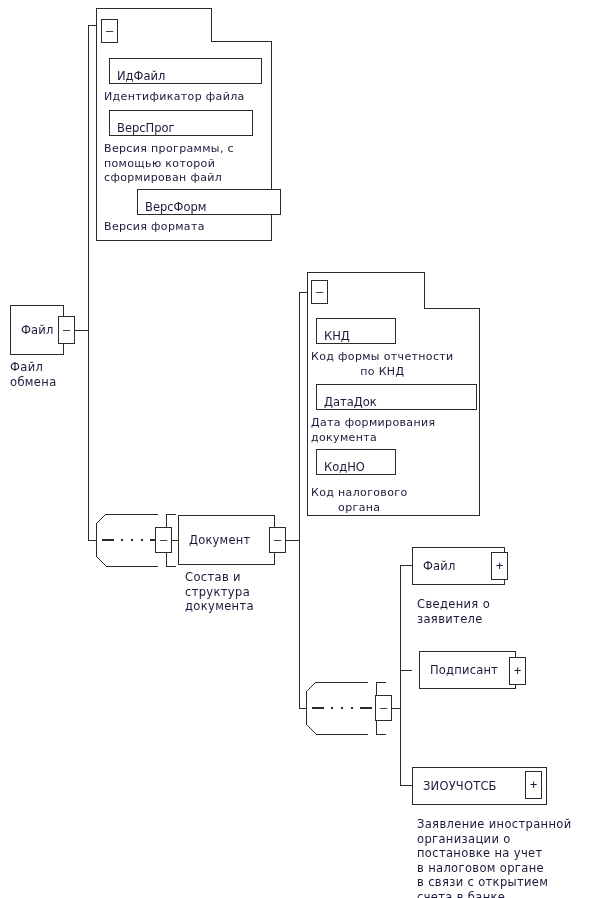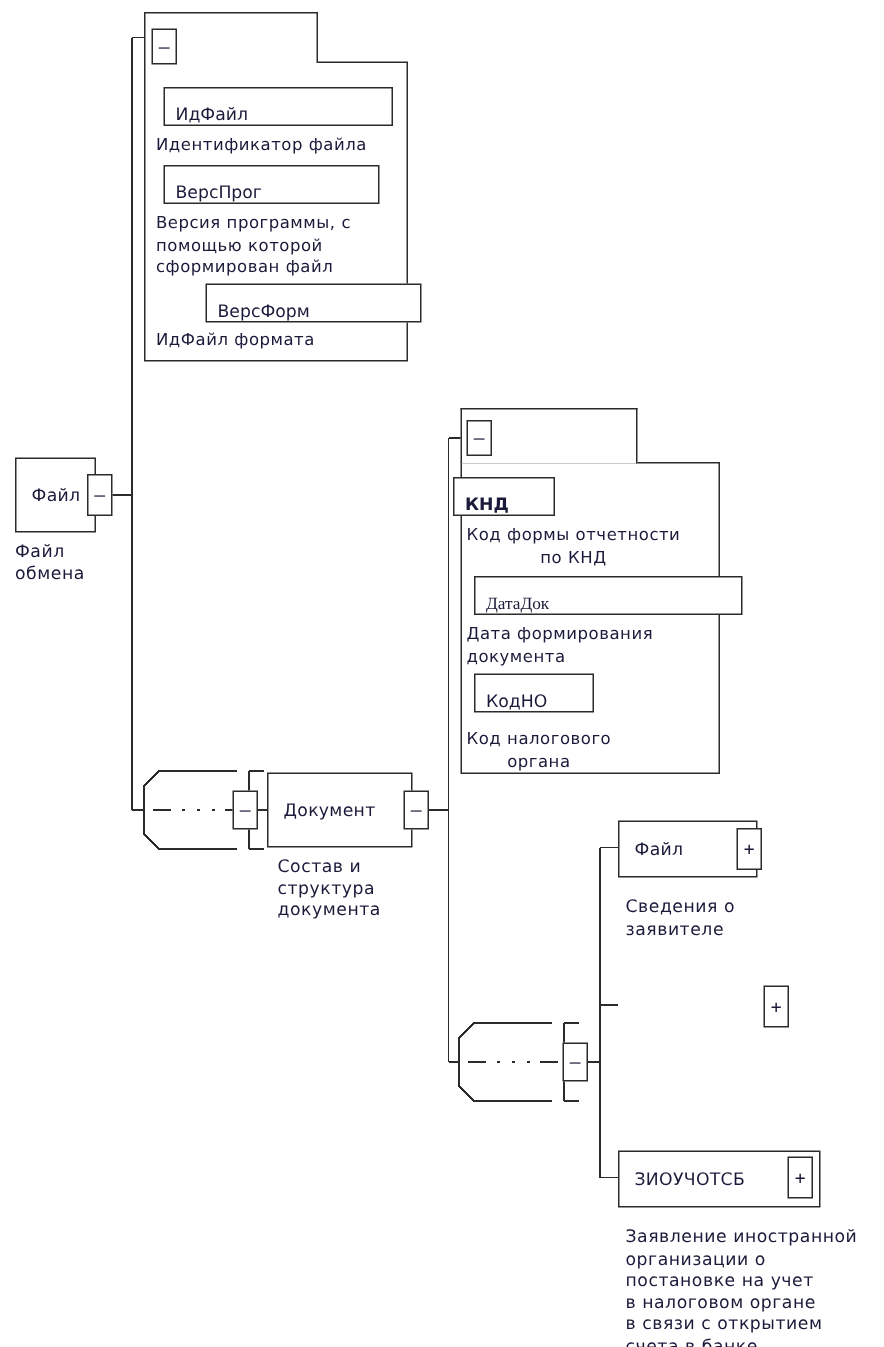--- a/index.html
+++ b/index.html
@@ -185,21 +185,21 @@
     <div class="attr-box" style="left:109px; top:110px; width:144px; height:26px;">
       <span class="attr-box-label">ВерсПрог</span>
     </div>
     <div class="attr-doc" style="left:104px; top:142px;">Версия программы, с
 помощью которой
 сформирован файл</div>
 
     <div class="attr-box" style="left:109px; top:189px; width:144px; height:26px;margin-left:28px;">
       <span class="attr-box-label">ВерсФорм</span>
     </div>
-    <div class="attr-doc" style="left:104px; top:220px;">ИдФайл формата</div>
+    <div class="attr-doc" style="left:104px; top:220px;">Версия формата</div>
   </div>
 
   <div class="seq" style="left:92px; top:512px;">
     <svg width="88" height="56" viewBox="0 0 88 56" shape-rendering="crispEdges">
       <g stroke="#2b2b2b" stroke-width="1" fill="none">
 
         <path d="M 4 28 L 4 12 L 14 2 L 66 2"></path>
         <path d="M 74 2 L 84 2"></path>
 
         <path d="M 4 28 L 4 44 L 14 54 L 66 54"></path>
@@ -232,27 +232,27 @@
 документа</div>
 
   <div class="attr-group">
     <div class="attr-header" style="left:307px; top:272px; width:118px; height:37px;"></div>
     <div class="toggle" style="left:311px; top:280px; width:17px; height:24px;">
       <span>–</span>
     </div>
     <div class="attr-header-text" style="left:337px; top:283px;">attributes</div>
     <div class="attr-body" style="left:307px; top:308px; width:173px; height:208px;"></div>
 
-    <div class="attr-box" style="left:302px; top:318px; width:68px; height:26px;font-weight:bold;">
+    <div class="attr-box" style="left:316px; top:318px; width:80px; height:26px;">
       <span class="attr-box-label">КНД</span>
     </div>
     <div class="attr-doc" style="left:311px; top:350px;text-align:center;">Код формы отчетности
 по КНД</div>
 
-    <div class="attr-box" style="left:316px; top:384px; width:179px; height:26px;font-family:Liberation Serif, serif;">
+    <div class="attr-box" style="left:316px; top:384px; width:161px; height:26px;">
       <span class="attr-box-label">ДатаДок</span>
     </div>
     <div class="attr-doc" style="left:311px; top:416px;">Дата формирования
 документа</div>
 
     <div class="attr-box" style="left:316px; top:449px; width:80px; height:26px;">
       <span class="attr-box-label">КодНО</span>
     </div>
     <div class="attr-doc" style="left:311px; top:486px;text-align:center;">Код налогового
 органа</div>
@@ -282,20 +282,23 @@
 
   <div class="node" style="left:412px; top:547px; width:93px; height:38px;">
     <span class="node-label">Файл</span>
   </div>
   <div class="toggle" style="left:491px; top:552px; width:17px; height:28px;">
     <span>+</span>
   </div>
   <div class="doc" style="left:417px; top:597px;">Сведения о
 заявителе</div>
 
+  <div class="node" style="left:419px; top:651px; width:97px; height:38px;">
+    <span class="node-label">Подписант</span>
+  </div>
   <div class="toggle" style="left:509px; top:657px; width:17px; height:28px;">
     <span>+</span>
   </div>
 
   <div class="node" style="left:412px; top:767px; width:135px; height:38px;">
     <span class="node-label">ЗИОУЧОТСБ</span>
   </div>
   <div class="toggle" style="left:525px; top:771px; width:17px; height:28px;">
     <span>+</span>
   </div>

